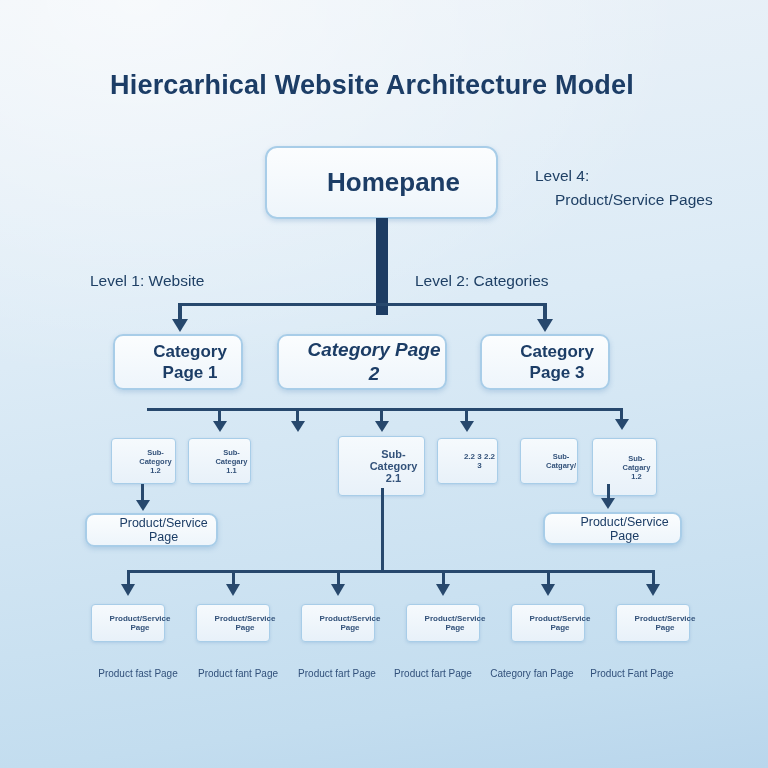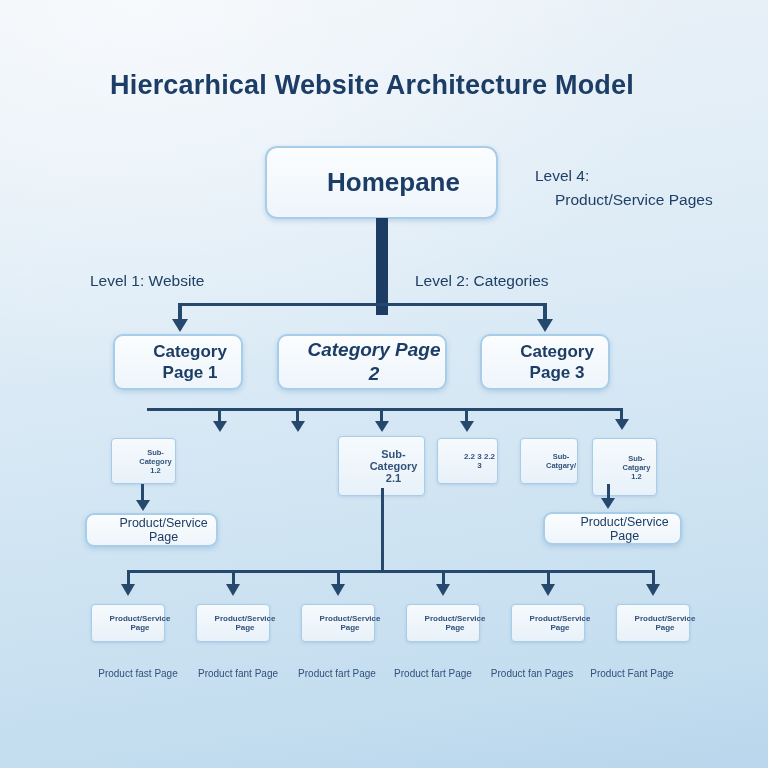--- a/index.html
+++ b/index.html
@@ -95,20 +95,21 @@
   <div class="vline" style="left:296px;top:408px;width:3px;height:15px;"></div>
   <div class="arrow" style="left:291px;top:421px;"></div>
   <div class="vline" style="left:380px;top:408px;width:3px;height:15px;"></div>
   <div class="arrow" style="left:375px;top:421px;"></div>
   <div class="vline" style="left:465px;top:408px;width:3px;height:15px;"></div>
   <div class="arrow" style="left:460px;top:421px;"></div>
   <div class="vline" style="left:620px;top:408px;width:3px;height:13px;"></div>
   <div class="arrow" style="left:615px;top:419px;"></div>
 
   <div class="node sub sub1">Sub-Category 1.2</div>
+  <div class="node sub sub2">Sub-Categary 1.1</div>
   <div class="node sub sub4">Sub-Category 2.1</div>
   <div class="node sub sub5">2.2 3 2.2 3</div>
   <div class="node sub sub6">Sub-Catgary/</div>
   <div class="node sub sub7">Sub-Catgary 1.2</div>
 
   <div class="vline" style="left:141px;top:484px;width:3px;height:18px;"></div>
   <div class="arrow" style="left:136px;top:500px;"></div>
   <div class="node psleft">Product/Service Page</div>
 
   <div class="vline" style="left:607px;top:484px;width:3px;height:16px;"></div>
@@ -135,16 +136,16 @@
   <div class="node sub bps b2">Product/Service Page</div>
   <div class="node sub bps b3">Product/Service Page</div>
   <div class="node sub bps b4">Product/Service Page</div>
   <div class="node sub bps b5">Product/Service Page</div>
   <div class="node sub bps b6">Product/Service Page</div>
 
   <div class="caption c1">Product fast Page</div>
   <div class="caption c2">Product fant Page</div>
   <div class="caption c3">Product fart Page</div>
   <div class="caption c4">Product fart Page</div>
-  <div class="caption c5">Product fan Pages</div>
+  <div class="caption c5">Category fan Page</div>
   <div class="caption c6">Product Fant Page</div>
 
 </div>
 
 </body></html>

